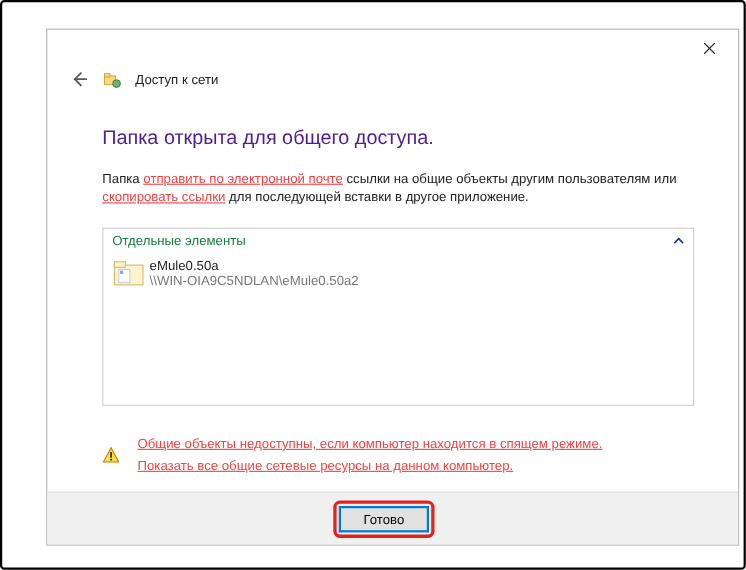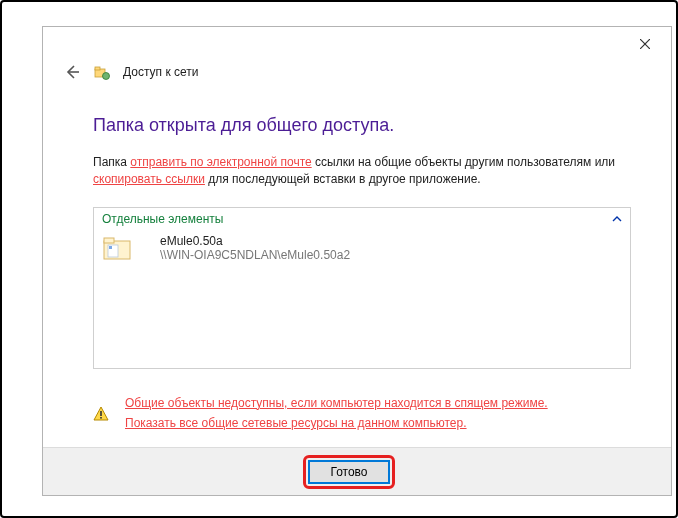--- a/index.html
+++ b/index.html
@@ -91,21 +91,21 @@
     padding: 4px 8px 2px 8px;
     color: #15803d;
     font-size: 12px;
   }
   .chevron {
     color: #0033aa;
   }
   .group-body {
     padding: 6px 8px;
     display: flex;
-    gap: 26px;
+    gap: 2px;
   }
   .folder-icon {
     width: 32px; height: 28px;
   }
   .item-text .name { color: #222; font-size: 12px; }
   .item-text .path { color: #777; font-size: 12px; }
   .warn-row {
     display: flex;
     align-items: center;
     gap: 16px;

